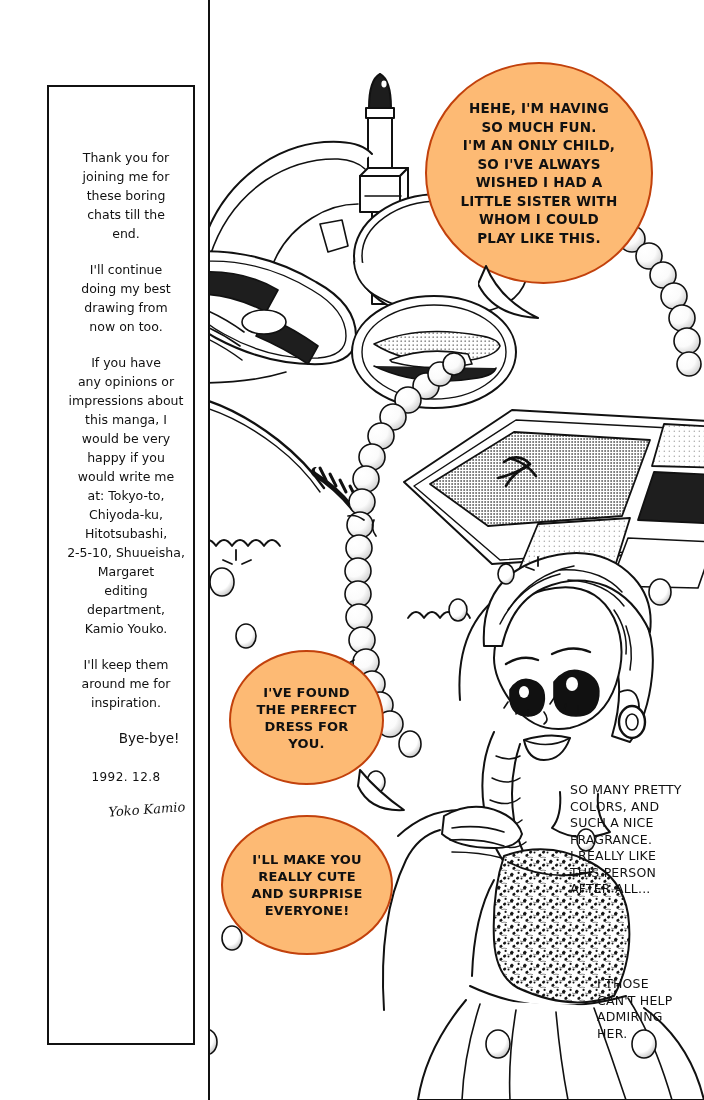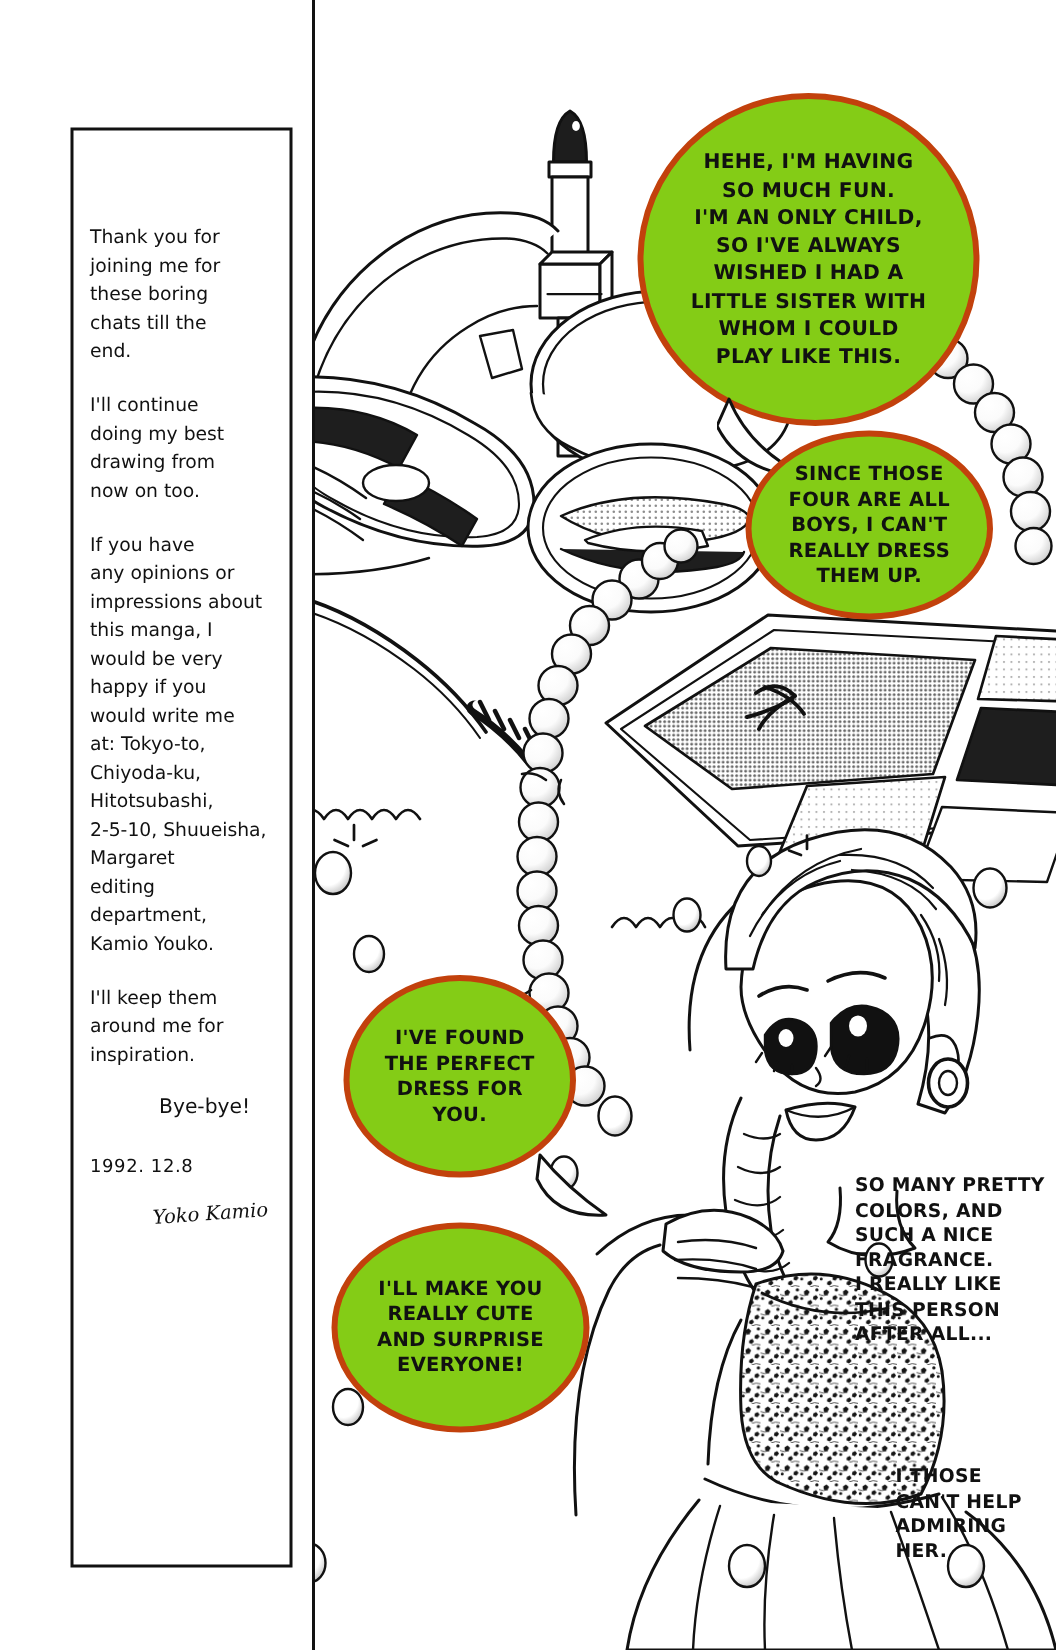--- a/index.html
+++ b/index.html
@@ -17,39 +17,39 @@
   }
 
   
   .note-panel{
     position:absolute;left:47px;top:85px;width:148px;height:960px;
     border:2px solid #111;background:#fff;box-sizing:border-box;
   }
   .note-body{
     position:absolute;left:60px;top:148px;width:132px;
     font-family:"DejaVu Sans", sans-serif;
-    font-size:12.5px;line-height:19px;color:#111;
+    font-size:12.5px;line-height:19px;color:#111;text-align:center;
   }
   .note-p{margin:0 0 17px 0;white-space:pre-line;}
   .note-byebye{margin:0 0 20px 46px;font-size:13.5px;}
   .note-date{margin:0 0 16px 0;font-size:12px;letter-spacing:.4px;}
   .note-sign{
     margin:0 0 0 42px;font-family:"DejaVu Serif", serif;
     font-style:italic;font-size:13px;transform:rotate(-4deg);
     transform-origin:left center;
   }
 
   
   .art{position:absolute;left:208px;top:0;width:496px;height:1100px;}
   .art svg{position:absolute;left:0;top:0;}
 
   
   .bubble{
-    position:absolute;box-sizing:border-box;background:#84cc16;
-    border:4px solid #c2410c;display:flex;align-items:center;
+    position:absolute;box-sizing:border-box;background:#fdba74;
+    border:2px solid #c2410c;display:flex;align-items:center;
     justify-content:center;text-align:center;
   }
   .bubble .txt{
     font-family:"DejaVu Sans", sans-serif;
     font-weight:700;font-size:13px;line-height:17px;
     letter-spacing:.2px;white-space:pre-line;color:#111;
   }
   #bubble-1{
     left:425px;top:62px;width:228px;height:222px;
     border-radius:50% 50% 48% 52% / 50% 50% 50% 50%;
@@ -69,21 +69,21 @@
   }
 
   
   .tail{position:absolute;}
   .tail svg{display:block;}
 
   
   .caption{
     position:absolute;
     font-family:"DejaVu Sans", sans-serif;
-    font-weight:700;font-size:12.5px;line-height:16.5px;
+    font-weight:400;font-size:12.5px;line-height:16.5px;
     letter-spacing:.2px;white-space:pre-line;color:#111;
   }
   #caption-1{left:570px;top:782px;}
   #caption-2{left:597px;top:976px;}
 </style>
 </head>
 <body>
 
 <div id="page">
 
@@ -412,27 +412,20 @@
 LITTLE SISTER WITH
 WHOM I COULD
 PLAY LIKE THIS.</span>
   </div>
   <div class="tail" style="left:478px;top:262px;">
     <svg width="90" height="62" viewBox="0 0 90 62">
       <path d="M8 4 q14 34 52 52 q-44 -2 -60 -34z" fill="#fff" stroke="#111" stroke-width="2" stroke-linejoin="round"></path>
     </svg>
   </div>
 
-  <div class="bubble" id="bubble-2">
-    <span class="txt">SINCE THOSE
-FOUR ARE ALL
-BOYS, I CAN'T
-REALLY DRESS
-THEM UP.</span>
-  </div>
 
   <div class="bubble" id="bubble-3">
     <span class="txt">I'VE FOUND
 THE PERFECT
 DRESS FOR
 YOU.</span>
   </div>
   <div class="tail" style="left:356px;top:766px;">
     <svg width="60" height="56" viewBox="0 0 60 56">
       <path d="M4 4 q18 22 44 40 q-34 2 -46 -24z" fill="#fff" stroke="#111" stroke-width="2" stroke-linejoin="round"></path>

